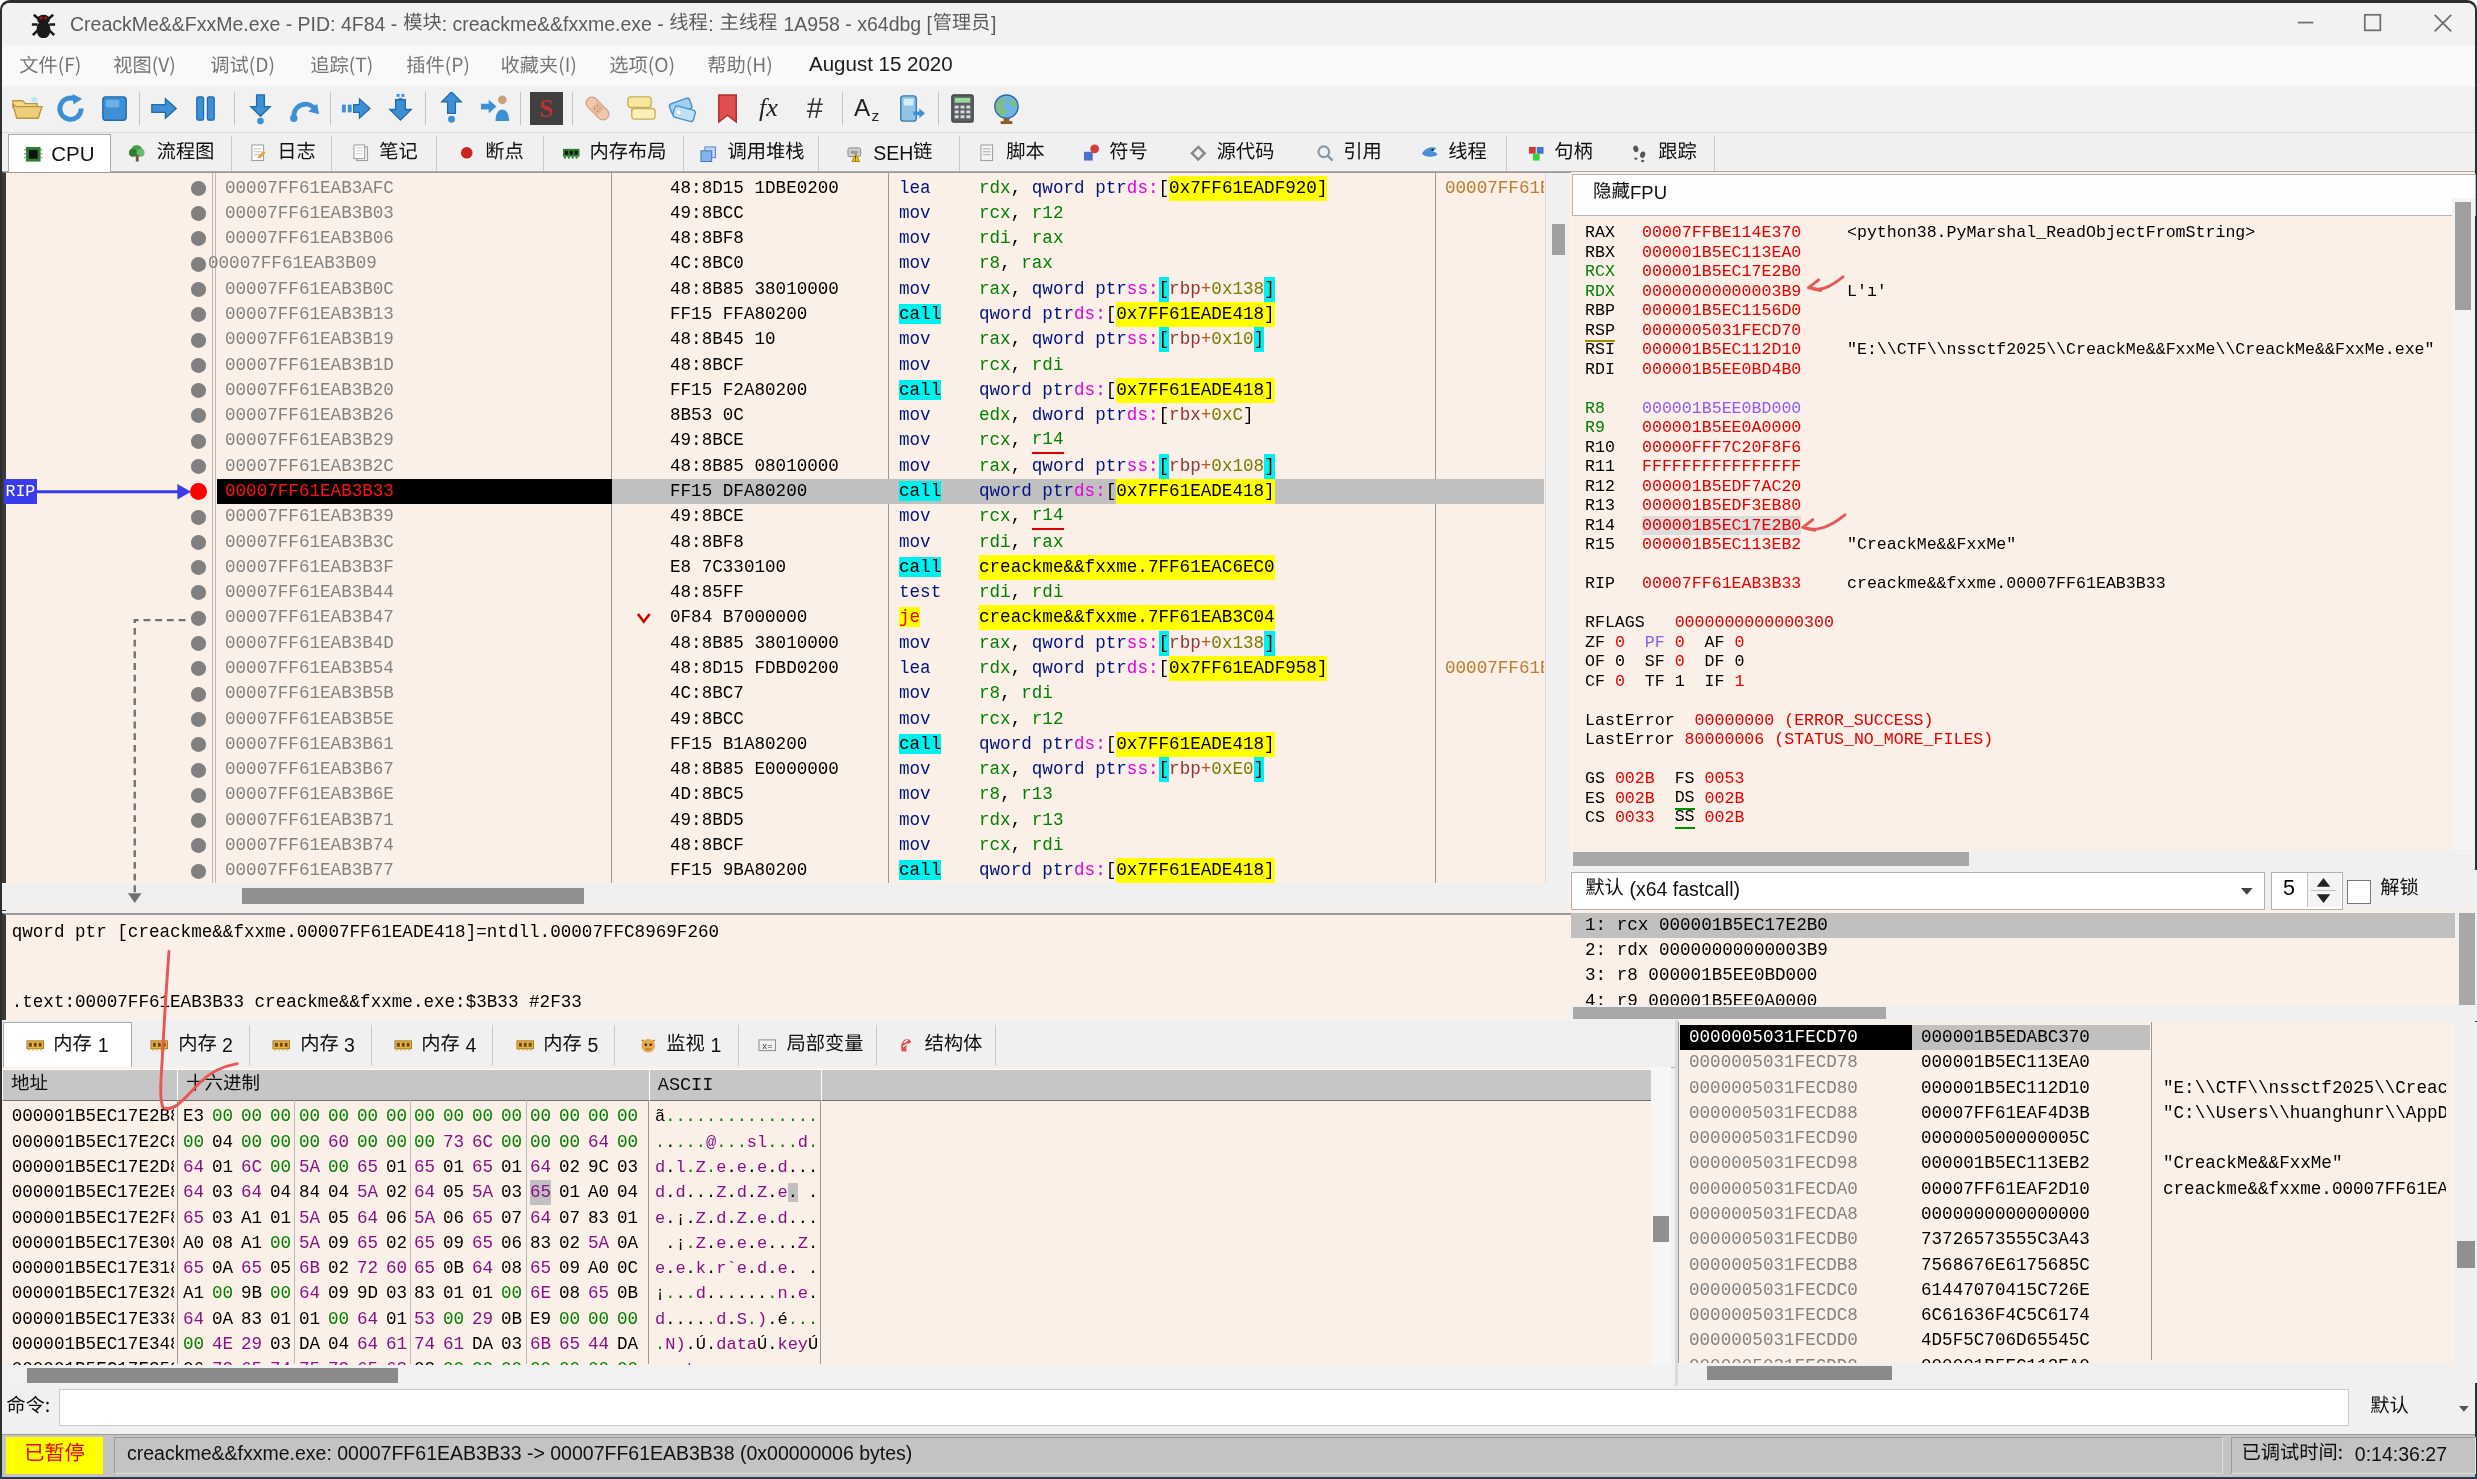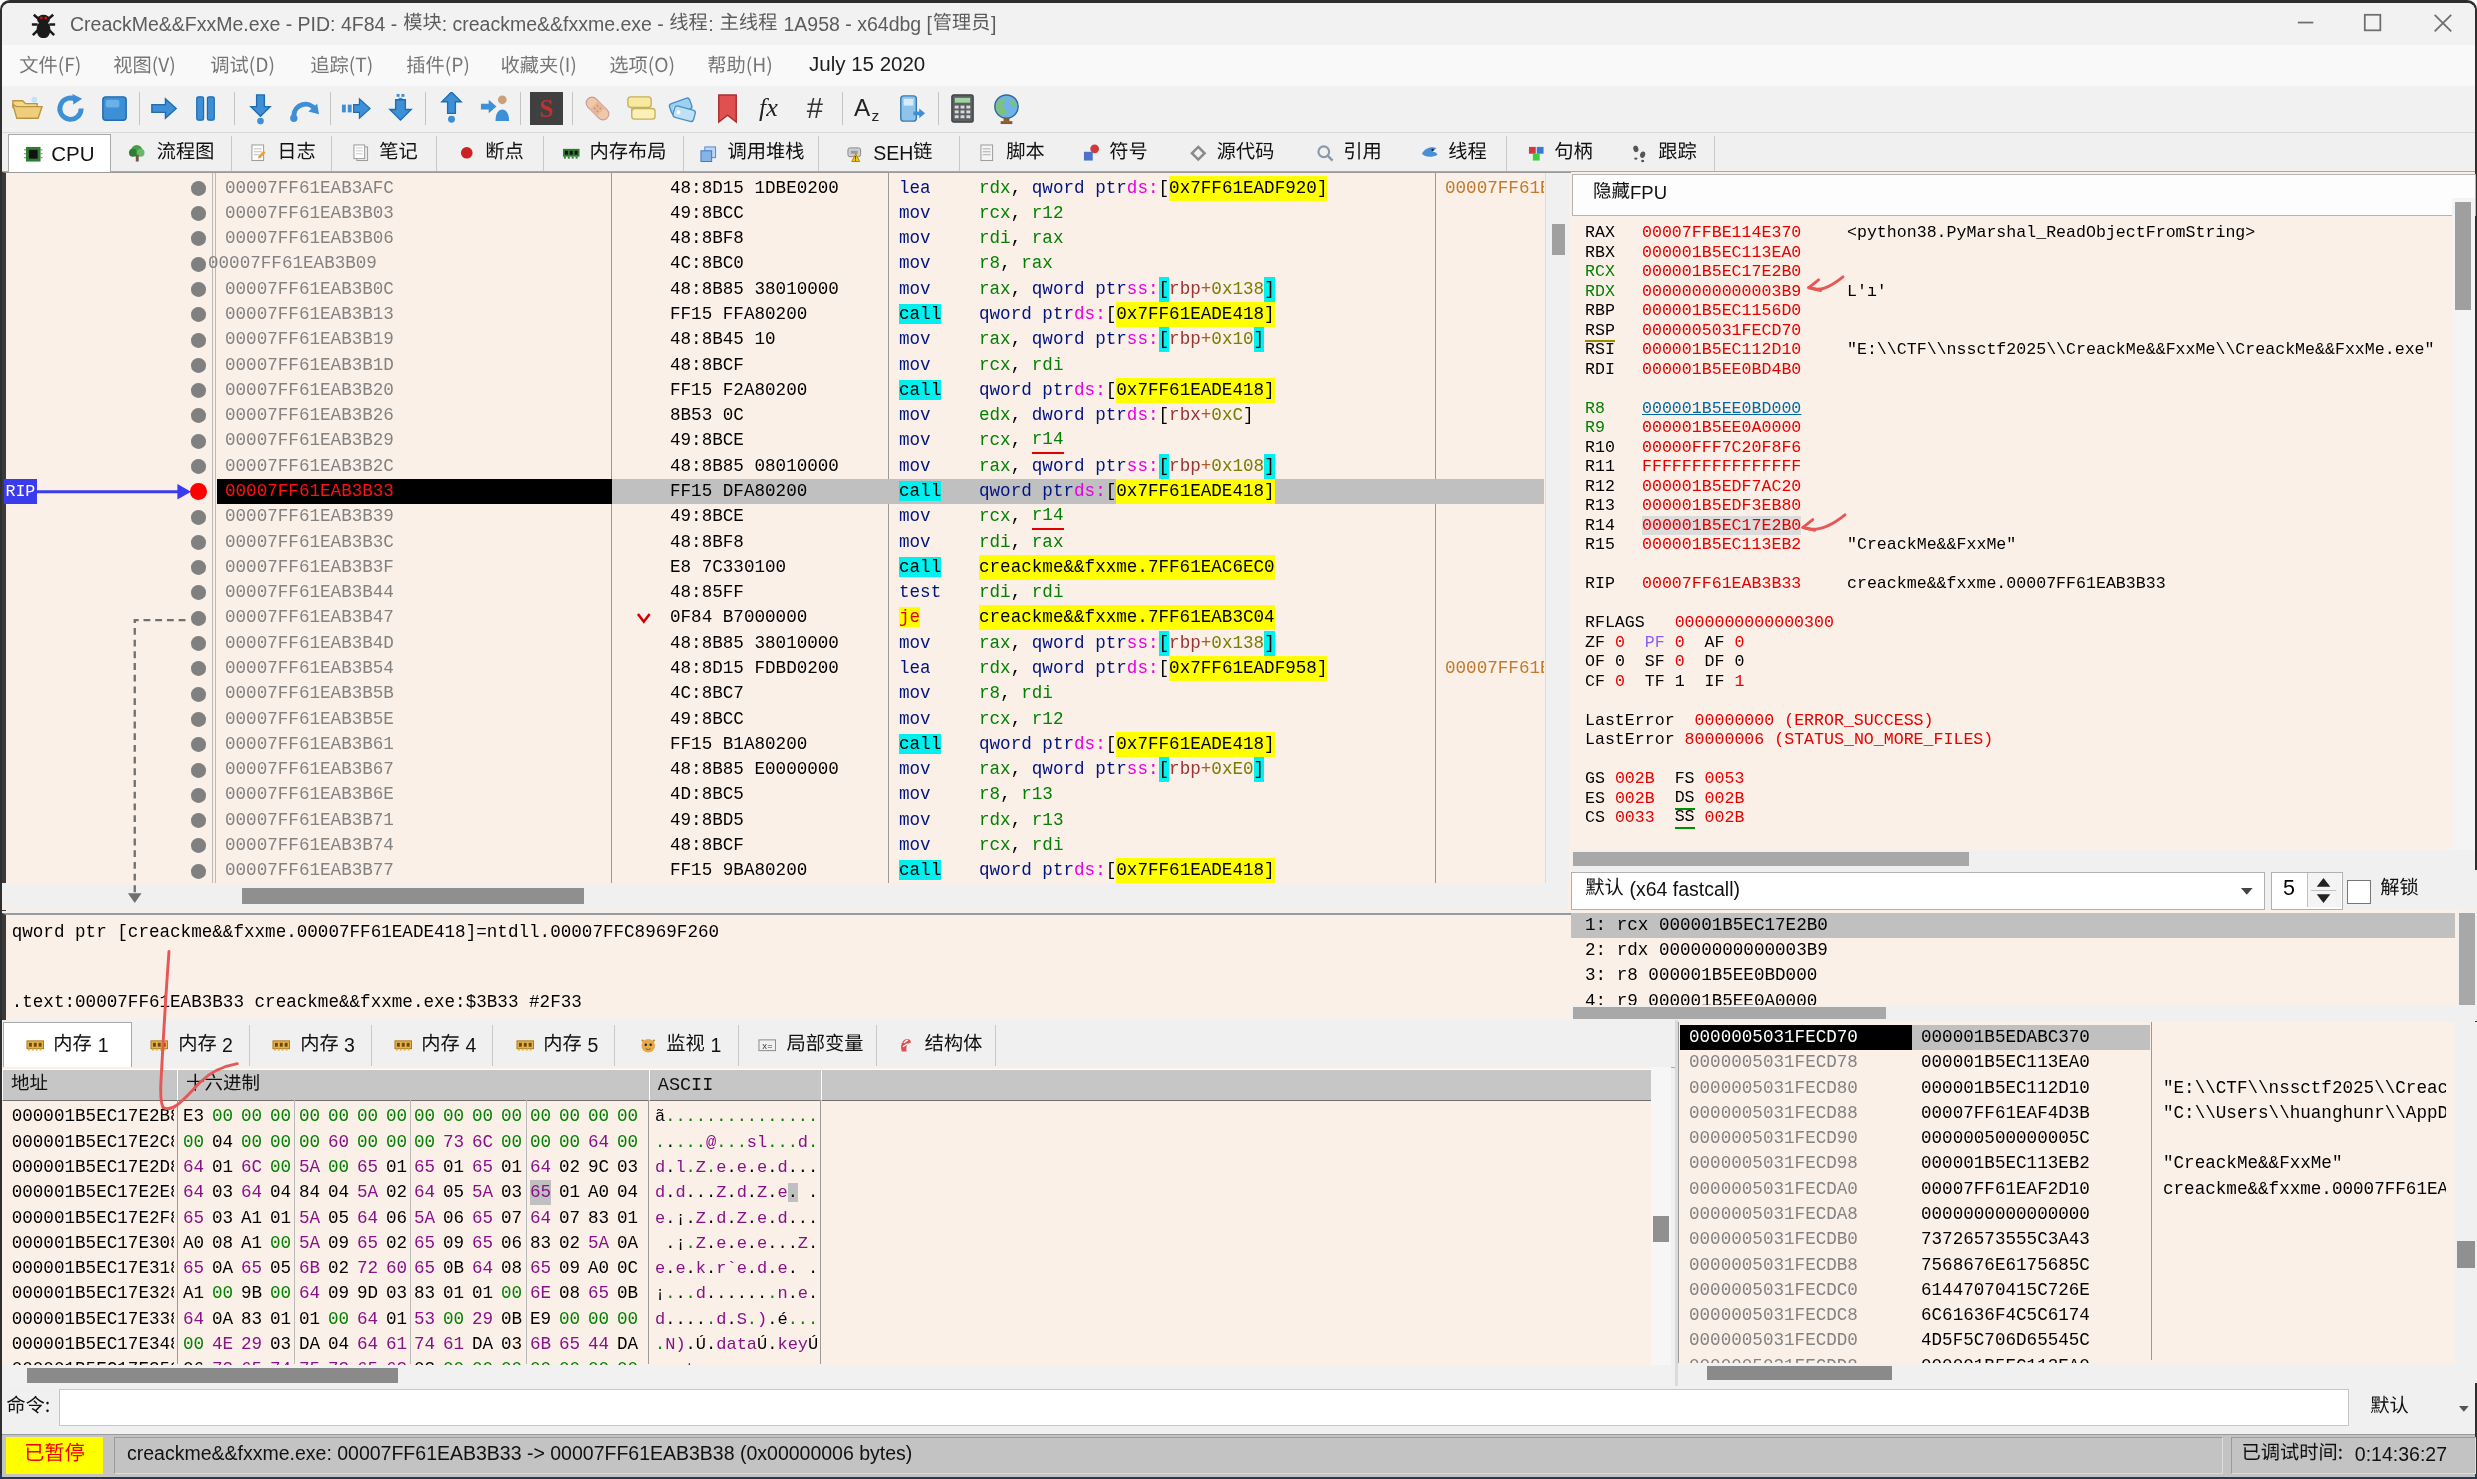--- a/index.html
+++ b/index.html
@@ -123,21 +123,21 @@
     </svg></div>
 <div class="a" style="left:707px;top:55px;"><svg width="66" height="25" style="overflow:visible" viewBox="0 0 68 26">
       <g fill="#757575" transform="translate(0,17.6) scale(0.020000,-0.020000)">
         <path transform="translate(0,0)" d="M274 840V761H66V700H274V627H87V568H274V544C274 528 272 510 266 490H50V429H237C206 384 154 340 69 311C86 297 110 273 122 257C231 300 291 366 322 429H540V490H344C348 510 350 528 350 544V568H513V627H350V700H534V761H350V840ZM584 798V303H656V733H827C800 690 767 640 734 596C822 547 855 502 855 466C855 445 848 431 830 423C818 419 803 416 788 415C759 413 723 414 680 418C692 401 702 374 704 355C743 351 786 352 820 355C840 357 863 363 880 371C913 389 930 417 929 461C929 506 900 554 814 607C856 657 900 718 938 770L886 801L873 798ZM150 262V-26H226V194H458V-78H536V194H789V58C789 45 785 41 768 40C752 40 693 40 629 41C639 23 651 -4 655 -24C739 -24 792 -24 824 -13C856 -2 866 19 866 56V262H536V341H458V262Z"></path>
         <path transform="translate(1000,0)" d="M633 840C633 763 633 686 631 613H466V542H628C614 300 563 93 371 -26C389 -39 414 -64 426 -82C630 52 685 279 700 542H856C847 176 837 42 811 11C802 -1 791 -4 773 -4C752 -4 700 -3 643 1C656 -19 664 -50 666 -71C719 -74 773 -75 804 -72C836 -69 857 -60 876 -33C909 10 919 153 929 576C929 585 929 613 929 613H703C706 687 706 763 706 840ZM34 95 48 18C168 46 336 85 494 122L488 190L433 178V791H106V109ZM174 123V295H362V162ZM174 509H362V362H174ZM174 576V723H362V576Z"></path>
         <path transform="translate(2000,0)" d="M239 -196 295 -171C209 -29 168 141 168 311C168 480 209 649 295 792L239 818C147 668 92 507 92 311C92 114 147 -47 239 -196Z"></path>
         <path transform="translate(2338,0)" d="M101 0H193V346H535V0H628V733H535V426H193V733H101Z"></path>
         <path transform="translate(3066,0)" d="M99 -196C191 -47 246 114 246 311C246 507 191 668 99 818L42 792C128 649 171 480 171 311C171 141 128 -29 42 -171Z"></path>
       </g>
     </svg></div>
-<div class="a" style="left:809px;top:52px;font-size:20.5px;color:#1c1c1c;">July 15 2020</div>
+<div class="a" style="left:809px;top:52px;font-size:20.5px;color:#1c1c1c;">August 15 2020</div>
 <div class="a" style="left:2px;top:86px;width:2473px;height:46px;background:#f1f1f1;border-bottom:1px solid #d9d9d9;"></div>
 <div class="a" style="left:139px;top:92px;width:1px;height:33px;background:#c4c4c4;"></div>
 <div class="a" style="left:234px;top:92px;width:1px;height:33px;background:#c4c4c4;"></div>
 <div class="a" style="left:330px;top:92px;width:1px;height:33px;background:#c4c4c4;"></div>
 <div class="a" style="left:425px;top:92px;width:1px;height:33px;background:#c4c4c4;"></div>
 <div class="a" style="left:520px;top:92px;width:1px;height:33px;background:#c4c4c4;"></div>
 <div class="a" style="left:572px;top:92px;width:1px;height:33px;background:#c4c4c4;"></div>
 <div class="a" style="left:842px;top:92px;width:1px;height:33px;background:#c4c4c4;"></div>
 <div class="a" style="left:938px;top:92px;width:1px;height:33px;background:#c4c4c4;"></div>
 <svg class="a" style="left:9.8px;top:92px" width="33" height="33" viewBox="0 0 34 34">
@@ -636,21 +636,21 @@
     <span style="font-size:18.5px;color:#111;font-family:Liberation Sans,sans-serif">FPU</span>
   </div>
 <div class="a m17" style="left:1585px;top:223px;height:19.5px;display:flex;align-items:center;"><span style="display:inline-block;width:57px;color:#000;"><span style="">RAX</span></span><span style="display:inline-block;width:205px;color:#e60000;">00007FFBE114E370</span><span style="color:#000;">&lt;python38.PyMarshal_ReadObjectFromString&gt;</span></div>
 <div class="a m17" style="left:1585px;top:243px;height:19.5px;display:flex;align-items:center;"><span style="display:inline-block;width:57px;color:#000;"><span style="">RBX</span></span><span style="display:inline-block;width:205px;color:#e60000;">000001B5EC113EA0</span></div>
 <div class="a m17" style="left:1585px;top:262px;height:19.5px;display:flex;align-items:center;"><span style="display:inline-block;width:57px;color:#038003;"><span style="">RCX</span></span><span style="display:inline-block;width:205px;color:#e60000;">000001B5EC17E2B0</span></div>
 <div class="a m17" style="left:1585px;top:282px;height:19.5px;display:flex;align-items:center;"><span style="display:inline-block;width:57px;color:#038003;"><span style="">RDX</span></span><span style="display:inline-block;width:205px;color:#e60000;">00000000000003B9</span><span style="color:#000;">L'ı'</span></div>
 <div class="a m17" style="left:1585px;top:301px;height:19.5px;display:flex;align-items:center;"><span style="display:inline-block;width:57px;color:#000;"><span style="">RBP</span></span><span style="display:inline-block;width:205px;color:#e60000;">000001B5EC1156D0</span></div>
 <div class="a m17" style="left:1585px;top:321px;height:19.5px;display:flex;align-items:center;"><span style="display:inline-block;width:57px;color:#000;"><span style="border-bottom:2.9px solid #9b8a00;">RSP</span></span><span style="display:inline-block;width:205px;color:#e60000;">0000005031FECD70</span></div>
 <div class="a m17" style="left:1585px;top:340px;height:19.5px;display:flex;align-items:center;"><span style="display:inline-block;width:57px;color:#000;"><span style="">RSI</span></span><span style="display:inline-block;width:205px;color:#e60000;">000001B5EC112D10</span><span style="color:#000;">"E:\\CTF\\nssctf2025\\CreackMe&amp;&amp;FxxMe\\CreackMe&amp;&amp;FxxMe.exe"</span></div>
 <div class="a m17" style="left:1585px;top:360px;height:19.5px;display:flex;align-items:center;"><span style="display:inline-block;width:57px;color:#000;"><span style="">RDI</span></span><span style="display:inline-block;width:205px;color:#e60000;">000001B5EE0BD4B0</span></div>
-<div class="a m17" style="left:1585px;top:399px;height:19.5px;display:flex;align-items:center;"><span style="display:inline-block;width:57px;color:#038003;"><span style="">R8</span></span><span style="display:inline-block;width:205px;color:#0369a1;text-decoration:underline;">000001B5EE0BD000</span></div>
+<div class="a m17" style="left:1585px;top:399px;height:19.5px;display:flex;align-items:center;"><span style="display:inline-block;width:57px;color:#038003;"><span style="">R8</span></span><span style="display:inline-block;width:205px;color:#8b5cf6;">000001B5EE0BD000</span></div>
 <div class="a m17" style="left:1585px;top:418px;height:19.5px;display:flex;align-items:center;"><span style="display:inline-block;width:57px;color:#038003;"><span style="">R9</span></span><span style="display:inline-block;width:205px;color:#e60000;">000001B5EE0A0000</span></div>
 <div class="a m17" style="left:1585px;top:438px;height:19.5px;display:flex;align-items:center;"><span style="display:inline-block;width:57px;color:#000;"><span style="">R10</span></span><span style="display:inline-block;width:205px;color:#e60000;">00000FFF7C20F8F6</span></div>
 <div class="a m17" style="left:1585px;top:457px;height:19.5px;display:flex;align-items:center;"><span style="display:inline-block;width:57px;color:#000;"><span style="">R11</span></span><span style="display:inline-block;width:205px;color:#e60000;">FFFFFFFFFFFFFFFF</span></div>
 <div class="a m17" style="left:1585px;top:477px;height:19.5px;display:flex;align-items:center;"><span style="display:inline-block;width:57px;color:#000;"><span style="">R12</span></span><span style="display:inline-block;width:205px;color:#e60000;">000001B5EDF7AC20</span></div>
 <div class="a m17" style="left:1585px;top:496px;height:19.5px;display:flex;align-items:center;"><span style="display:inline-block;width:57px;color:#000;"><span style="">R13</span></span><span style="display:inline-block;width:205px;color:#e60000;">000001B5EDF3EB80</span></div>
 <div class="a m17" style="left:1585px;top:516px;height:19.5px;display:flex;align-items:center;"><span style="display:inline-block;width:57px;color:#000;"><span style="">R14</span></span><span style="display:inline-block;width:205px;color:#e60000;"><span style="background:#dcdcdc;">000001B5EC17E2B0</span></span></div>
 <div class="a m17" style="left:1585px;top:535px;height:19.5px;display:flex;align-items:center;"><span style="display:inline-block;width:57px;color:#000;"><span style="">R15</span></span><span style="display:inline-block;width:205px;color:#e60000;">000001B5EC113EB2</span><span style="color:#000;">"CreackMe&amp;&amp;FxxMe"</span></div>
 <div class="a m17" style="left:1585px;top:574px;height:19.5px;display:flex;align-items:center;"><span style="display:inline-block;width:57px;color:#000;"><span style="">RIP</span></span><span style="display:inline-block;width:205px;color:#e60000;">00007FF61EAB3B33</span><span style="color:#000;">creackme&amp;&amp;fxxme.00007FF61EAB3B33</span></div>
 <div class="a m17" style="left:1585px;top:613px;height:19.5px;display:flex;align-items:center;"><span style="color:#000">RFLAGS&nbsp;&nbsp;&nbsp;</span><span style="color:#e60000">0000000000000300</span></div>
 <div class="a m17" style="left:1585px;top:633px;height:19.5px;display:flex;align-items:center;"><span style="color:#000">ZF </span><span style="color:#e60000">0</span><span>&nbsp;&nbsp;</span><span style="color:#8b5cf6">PF </span><span style="color:#e60000">0</span><span>&nbsp;&nbsp;</span><span style="color:#000">AF </span><span style="color:#e60000">0</span></div>

